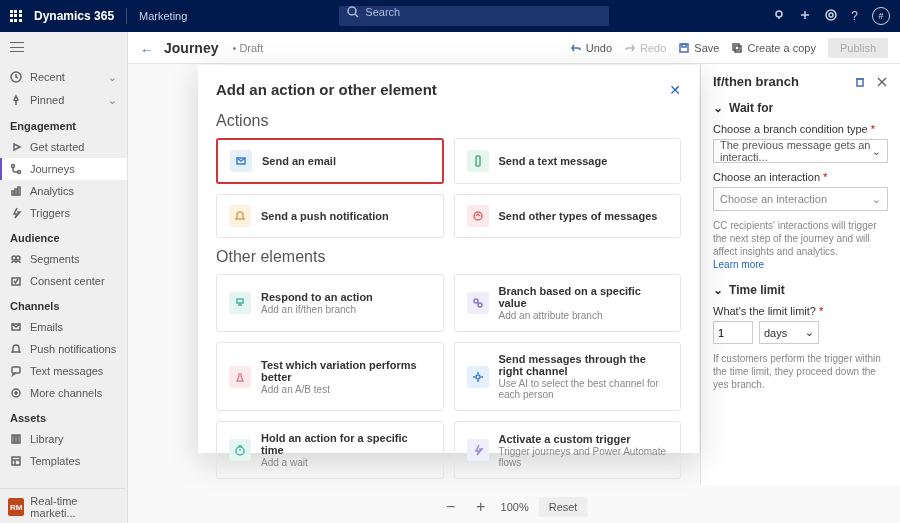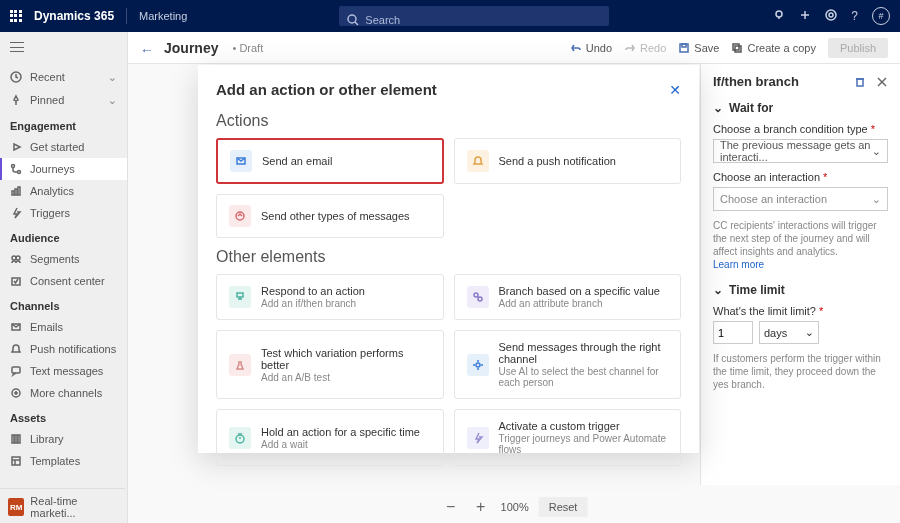--- a/index.html
+++ b/index.html
@@ -3,21 +3,21 @@
 <meta charset="utf-8">
 <style>
 *{box-sizing:border-box;margin:0;padding:0;font-family:"Segoe UI",Arial,sans-serif}
 body{width:900px;height:523px;overflow:hidden;background:#f5f5f5;position:relative;font-size:12px;color:#323130}
 .topbar{height:30px;background:#001a4e;color:#fff;display:flex;align-items:center;padding:16px 10px;gap:12px}
 .waffle{width:12px;height:12px;display:grid;grid-template-columns:repeat(3,1fr);grid-template-rows:repeat(3,1fr);gap:1px}
 .waffle span{background:#fff;width:3px;height:3px}
 .app-name{font-size:12px;font-weight:600}
 .divider{width:1px;height:16px;background:#3a4d7a}
 .module{font-size:11px;color:#c8d0e0}
-.search{flex:0 0 270px;margin-left:140px;height:20px;background:#1f3570;border-radius:2px;display:flex;align-items:flex-end;padding:0 8px;color:#b0bdd8;gap:6px;font-size:11px}
+.search{flex:0 0 270px;margin-left:140px;height:20px;background:#1f3570;border-radius:2px;display:flex;align-items:flex-start;padding:0 8px;color:#b0bdd8;gap:6px;font-size:11px}
 .top-actions{margin-left:auto;display:flex;gap:14px;align-items:center;color:#c8d0e0}
 .top-actions div{cursor:pointer}
 .avatar-circle{width:18px;height:18px;border:1px solid #c8d0e0;border-radius:50%;display:flex;align-items:center;justify-content:center;font-size:9px}
 .main{display:flex;height:493px}
 .sidebar{width:128px;background:#efefef;border-right:1px solid #e0e0e0;display:flex;flex-direction:column;font-size:11px;color:#555;position:relative}
 .sidebar-scroll{overflow:hidden}
 .sb-top{padding:6px 10px}
 .hamburger{width:14px;height:10px;display:flex;flex-direction:column;justify-content:space-between;margin:4px 0 8px 0}
 .hamburger span{height:1px;background:#666}
 .sb-item{display:flex;align-items:flex-start;padding:5px 10px;gap:8px;cursor:pointer;position:relative}
@@ -58,21 +58,21 @@
 .modal{position:absolute;left:198px;top:65px;width:501px;height:388px;background:#fff;box-shadow:0 8px 30px rgba(0,0,0,0.15);padding:16px 18px;z-index:10}
 .modal-header{display:flex;align-items:center;margin-bottom:14px}
 .modal-title{font-size:15px;font-weight:600;color:#333}
 .modal-close{margin-left:auto;color:#2266cc;cursor:pointer;font-size:14px}
 .modal-sec{font-size:16px;color:#555;margin:10px 0 8px}
 .tile-grid{display:grid;grid-template-columns:1fr 1fr;gap:10px}
 .tile{border:1px solid #e5e5e5;border-radius:3px;padding:10px 12px;display:flex;align-items:center;gap:10px;cursor:pointer;min-height:44px}
 .tile.highlight{border:2px solid #d13438}
 .tile-icon{width:22px;height:22px;border-radius:3px;display:flex;align-items:center;justify-content:center;font-size:11px;flex:0 0 22px}
 .tile-text{display:flex;flex-direction:column;gap:1px}
-.tile-title{font-size:11px;font-weight:400;color:#333}
+.tile-title{font-size:11px;font-weight:700;color:#333}
 .tile-sub{font-size:10px;color:#888}
 .ic-blue{background:#e6f0fb;color:#3b7dd8}
 .ic-green{background:#e7f6ec;color:#4caf7d}
 .ic-orange{background:#fdf1e1;color:#e0a245}
 .ic-red{background:#fce9e9;color:#d86a6a}
 .ic-teal{background:#e4f5f2;color:#4ab5a0}
 .ic-purple{background:#f0ecfa;color:#8a7bc8}
 .ic-pink{background:#fbeaea;color:#d88a8a}
 .ic-lav{background:#efeefb;color:#9a8fd0}
 svg{width:12px;height:12px;stroke:currentColor;fill:none;stroke-width:1.5}
@@ -350,20 +350,30 @@
           <svg>
             <rect x="2" y="3" width="8" height="6"></rect>
             <polyline points="2,3 6,6 10,3"></polyline>
           </svg>
         </div>
       <div class="tile-text">
           <div class="tile-title">Send an email</div>
         </div>
     </div>
     <div class="tile">
+      <div class="tile-icon ic-green">
+          <svg>
+            <rect x="4" y="1" width="4" height="10" rx="1"></rect>
+          </svg>
+        </div>
+      <div class="tile-text">
+          <div class="tile-title">Send a text message</div>
+        </div>
+    </div>
+    <div class="tile">
       <div class="tile-icon ic-orange">
           <svg>
             <path d="M6 2a3 3 0 00-3 3v2l-1 2h8l-1-2V5a3 3 0 00-3-3z"></path>
           </svg>
         </div>
       <div class="tile-text">
           <div class="tile-title">Send a push notification</div>
         </div>
     </div>
     <div class="tile">

